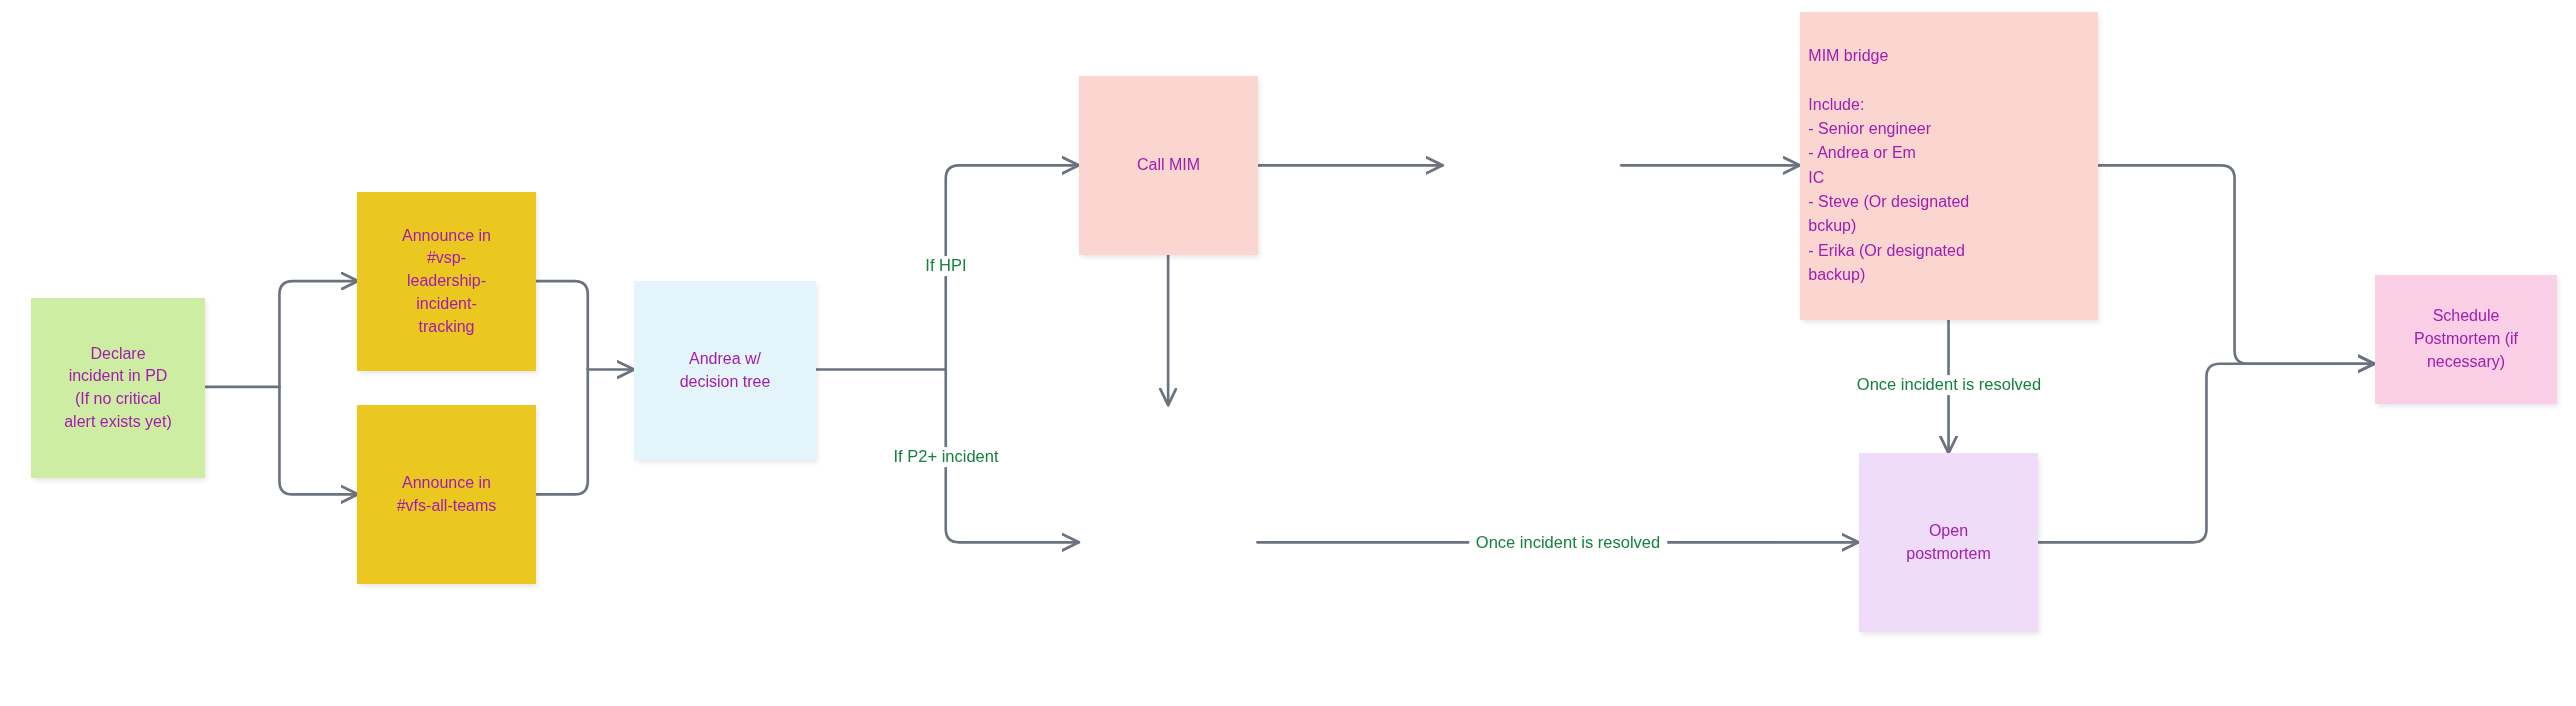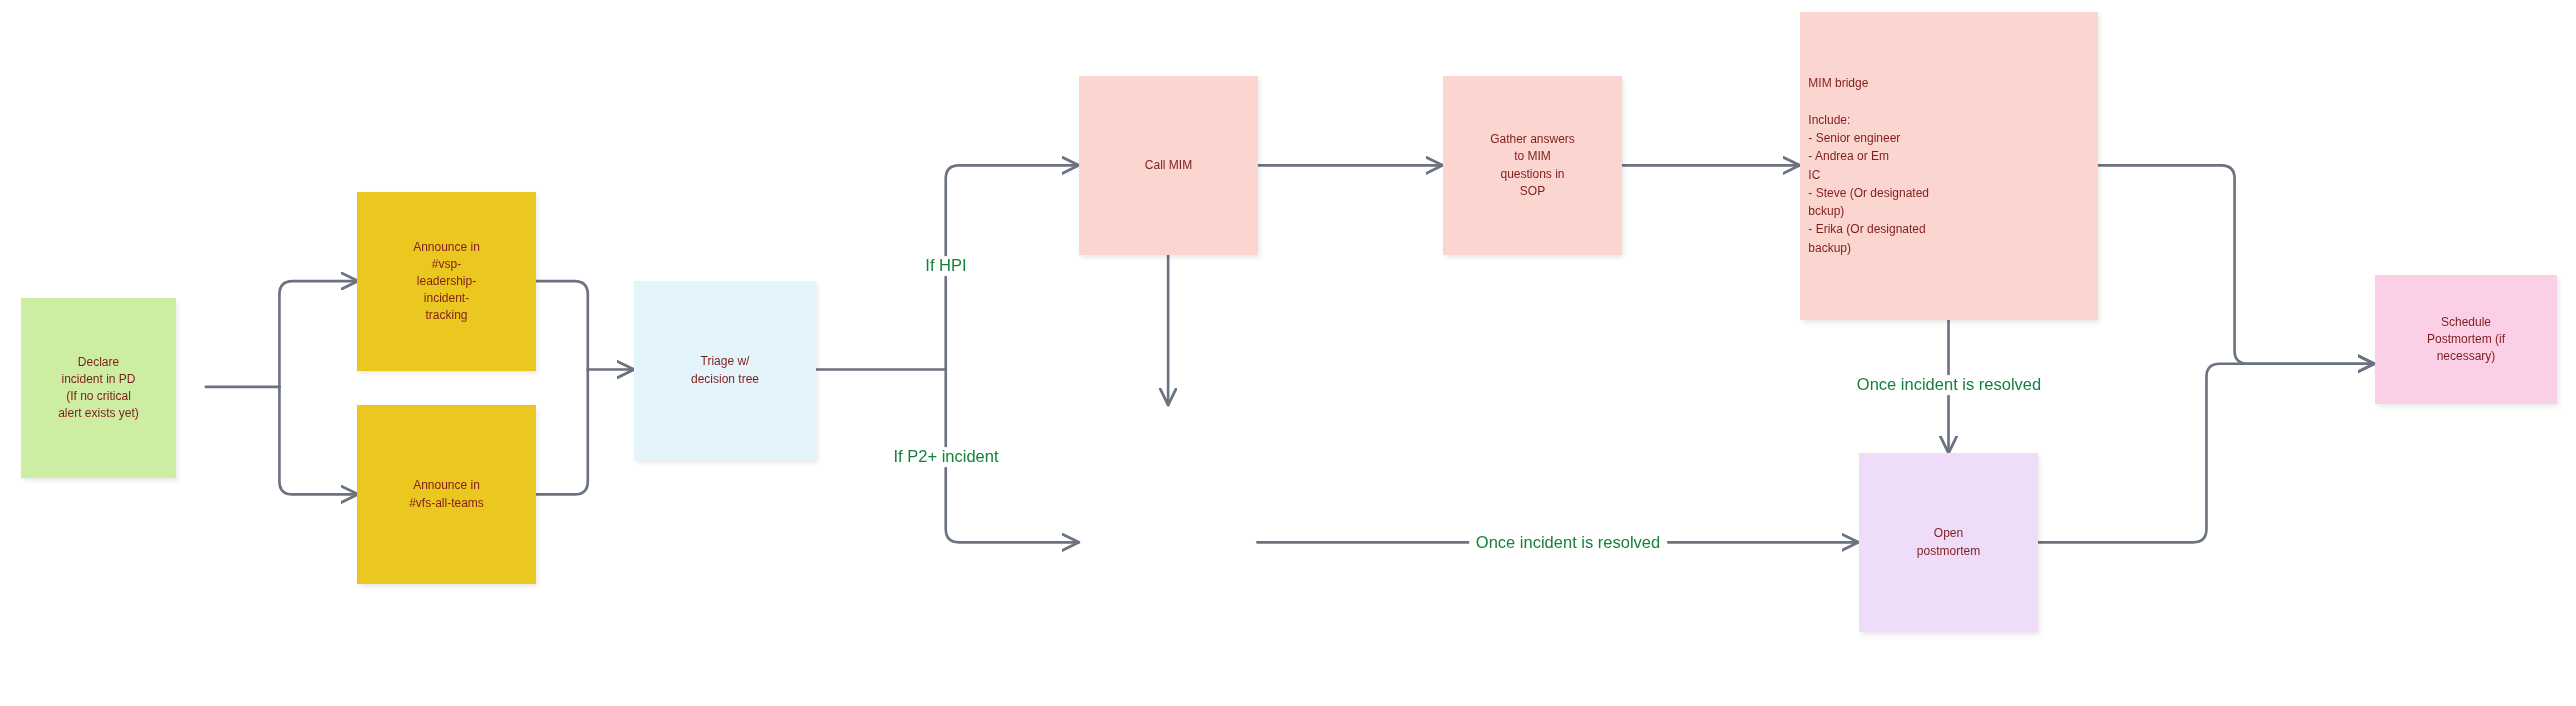--- a/index.html
+++ b/index.html
@@ -27,24 +27,24 @@
     box-sizing:border-box;
     display:flex;
     align-items:center;
     justify-content:center;
     box-shadow:1.7px 2.5px 5px rgba(0,0,0,0.10);
     padding:5px 8.3px;
   }
   .node .ntext{
     width:100%;
     text-align:center;
-    font-size:12px;
+    font-size:16px;
     line-height:1.42;
     white-space:pre-line;
-    color:#7f1d1d;
+    color:#a21caf;
   }
   .node.left .ntext{
     text-align:left;
     line-height:1.52;
   }
   .edge-label{
     position:absolute;
     font-size:16.5px;
     color:#15803d;
     white-space:nowrap;
@@ -94,55 +94,49 @@
       <path d="M 2356 386 L 2356 548" marker-end="url(#arw)"></path>
 
       <path d="M 1520 656 L 2247 656" marker-end="url(#arw)"></path>
 
       <path d="M 2536 200 L 2686 200 Q 2702 200 2702 216 L 2702 424 Q 2702 440 2718 440 L 2871 440" marker-end="url(#arw)"></path>
 
       <path d="M 2463 656 L 2652 656 Q 2668 656 2668 640 L 2668 456 Q 2668 440 2684 440 L 2871 440" marker-end="url(#arw)"></path>
     </g>
   </svg>
 
-  <div class="node" style="left: 21px; top: 298px; width: 155px; height: 180px; background: rgb(205, 237, 162);">
+  <div class="node" style="left: 31px; top: 298px; width: 174px; height: 180px; background: rgb(205, 237, 162);">
     <span class="ntext">Declare
 incident in PD
 (If no critical
 alert exists yet)</span>
   </div>
 
   <div class="node" style="left: 357px; top: 192px; width: 179px; height: 179px; background: rgb(235, 200, 31);">
     <span class="ntext">Announce in
 #vsp-
 leadership-
 incident-
 tracking</span>
   </div>
 
   <div class="node" style="left: 357px; top: 405px; width: 179px; height: 179px; background: rgb(235, 200, 31);">
     <span class="ntext">Announce in
 #vfs-all-teams</span>
   </div>
 
   <div class="node" style="left: 634px; top: 281px; width: 182px; height: 179px; background: rgb(228, 244, 251);">
-    <span class="ntext">Triage w/
+    <span class="ntext">Andrea w/
 decision tree</span>
   </div>
 
   <div class="node" style="left: 1079px; top: 76px; width: 179px; height: 179px; background: rgb(251, 214, 208);">
     <span class="ntext">Call MIM</span>
   </div>
 
-  <div class="node" style="left: 1443px; top: 76px; width: 179px; height: 179px; background: rgb(251, 214, 208);">
-    <span class="ntext">Gather answers
-to MIM
-questions in
-SOP</span>
-  </div>
 
   <div class="node left" style="left: 1800px; top: 11.6px; width: 298px; height: 308px; background: rgb(251, 214, 208);">
     <span class="ntext">MIM bridge
 
 Include:
 - Senior engineer
 - Andrea or Em
 IC
 - Steve (Or designated
 bckup)

